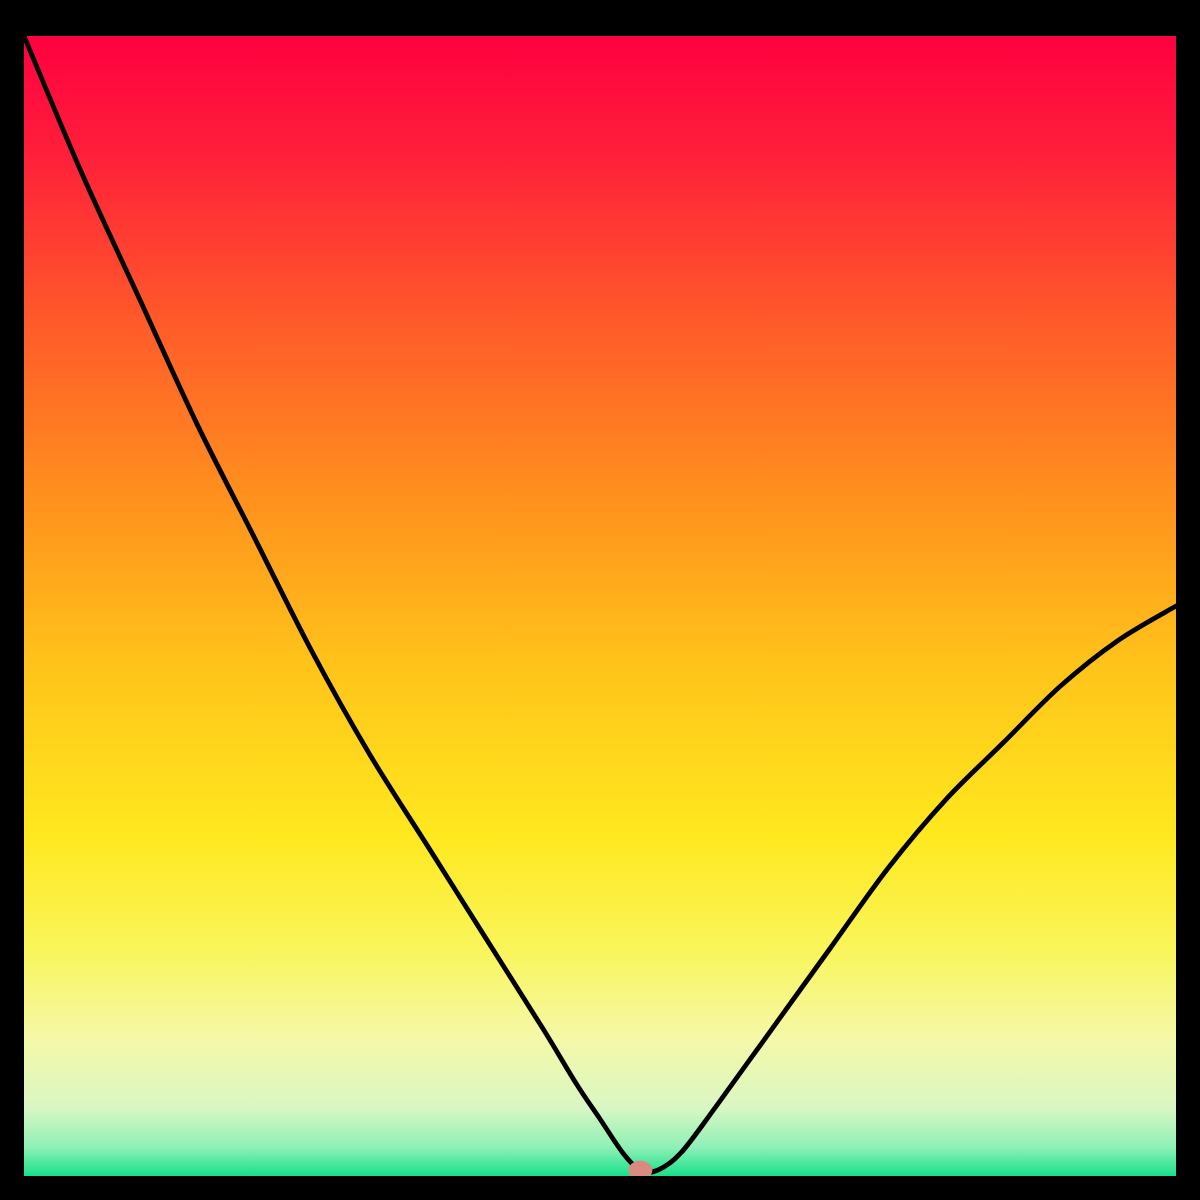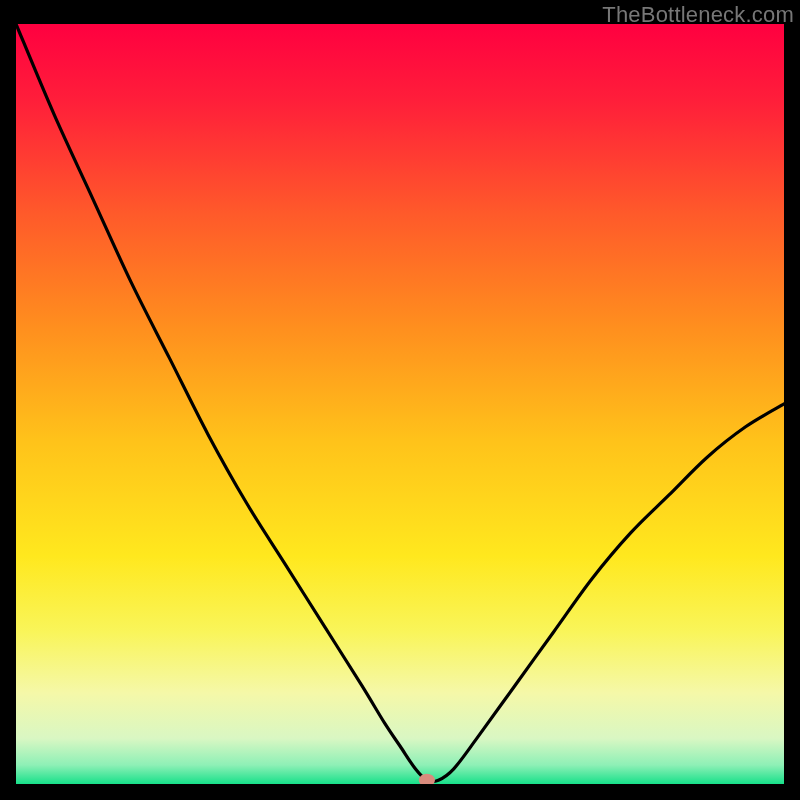--- a/index.html
+++ b/index.html
@@ -36,21 +36,20 @@
     background: #000;
   }
   svg {
     display: block;
   }
 </style>
 </head>
 <body>
 
 <div class="wrap">
-  <div class="watermark">TheBottleneck.com</div>
 
   <div class="plot-outer">
     <svg id="chart-svg" viewBox="0 0 768 760" width="768" height="760">
       <defs>
         <linearGradient id="bg-grad" x1="0" y1="0" x2="0" y2="1">
             <stop offset="0.00%" stop-color="#ff0040"></stop>
             <stop offset="10.00%" stop-color="#ff1e3a"></stop>
             <stop offset="25.00%" stop-color="#ff5a2a"></stop>
             <stop offset="40.00%" stop-color="#ff8f1e"></stop>
             <stop offset="55.00%" stop-color="#ffc31a"></stop>

